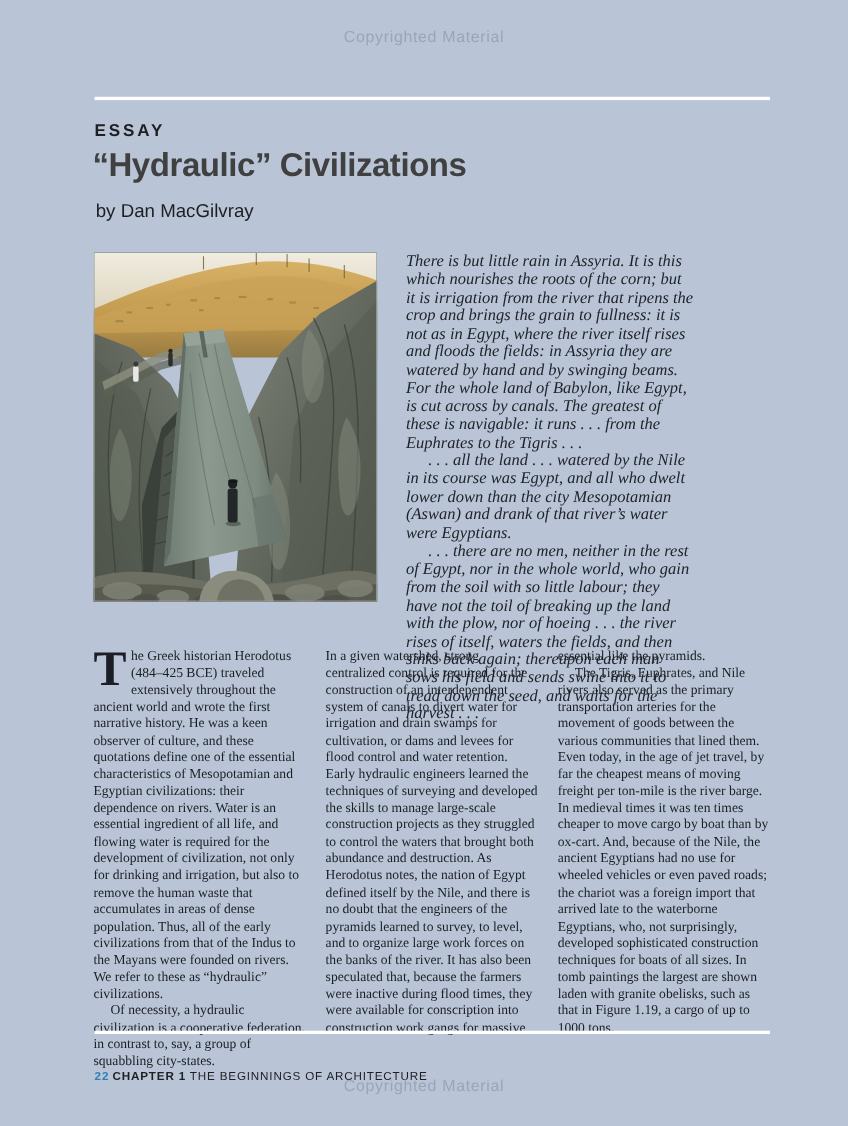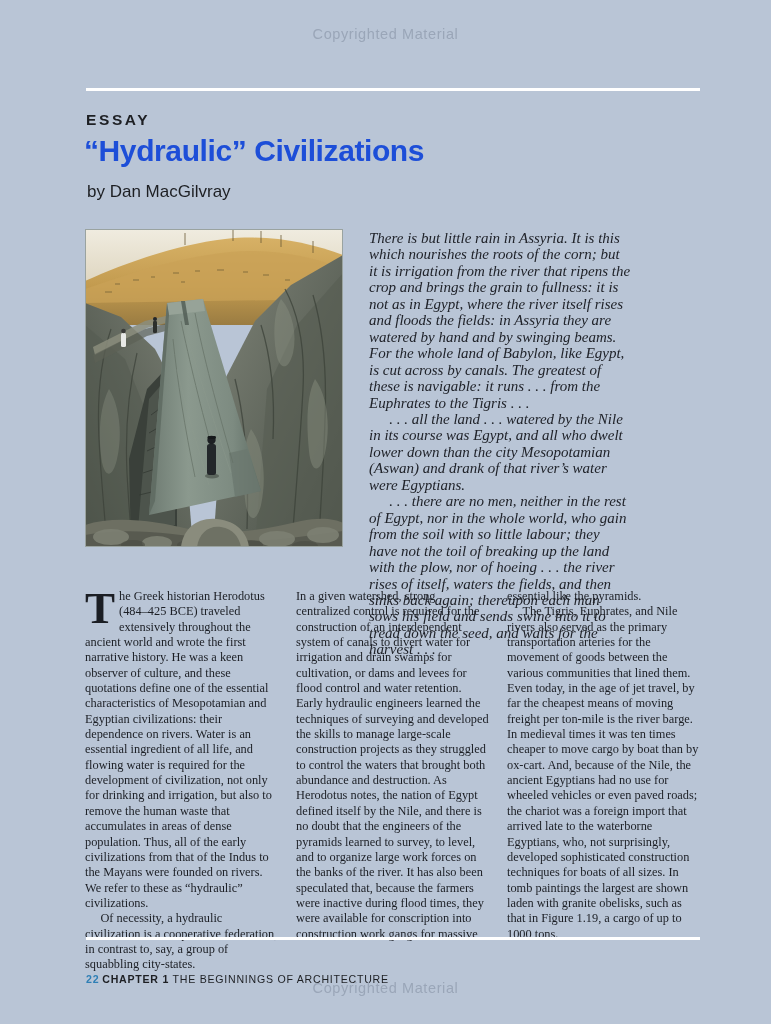--- a/index.html
+++ b/index.html
@@ -55,21 +55,21 @@
     color: #1d1f23;
   }
   .essay-title {
     position: absolute;
     left: 84px;
     top: 134px;
     font-family: "Liberation Sans", sans-serif;
     font-weight: bold;
     font-size: 30px;
     letter-spacing: -0.4px;
-    color: #1d4ed8;
+    color: #404040;
     white-space: nowrap;
   }
   .essay-byline {
     position: absolute;
     left: 87px;
     top: 182px;
     font-family: "Liberation Sans", sans-serif;
     font-size: 17px;
     color: #1d1f23;
     white-space: nowrap;

